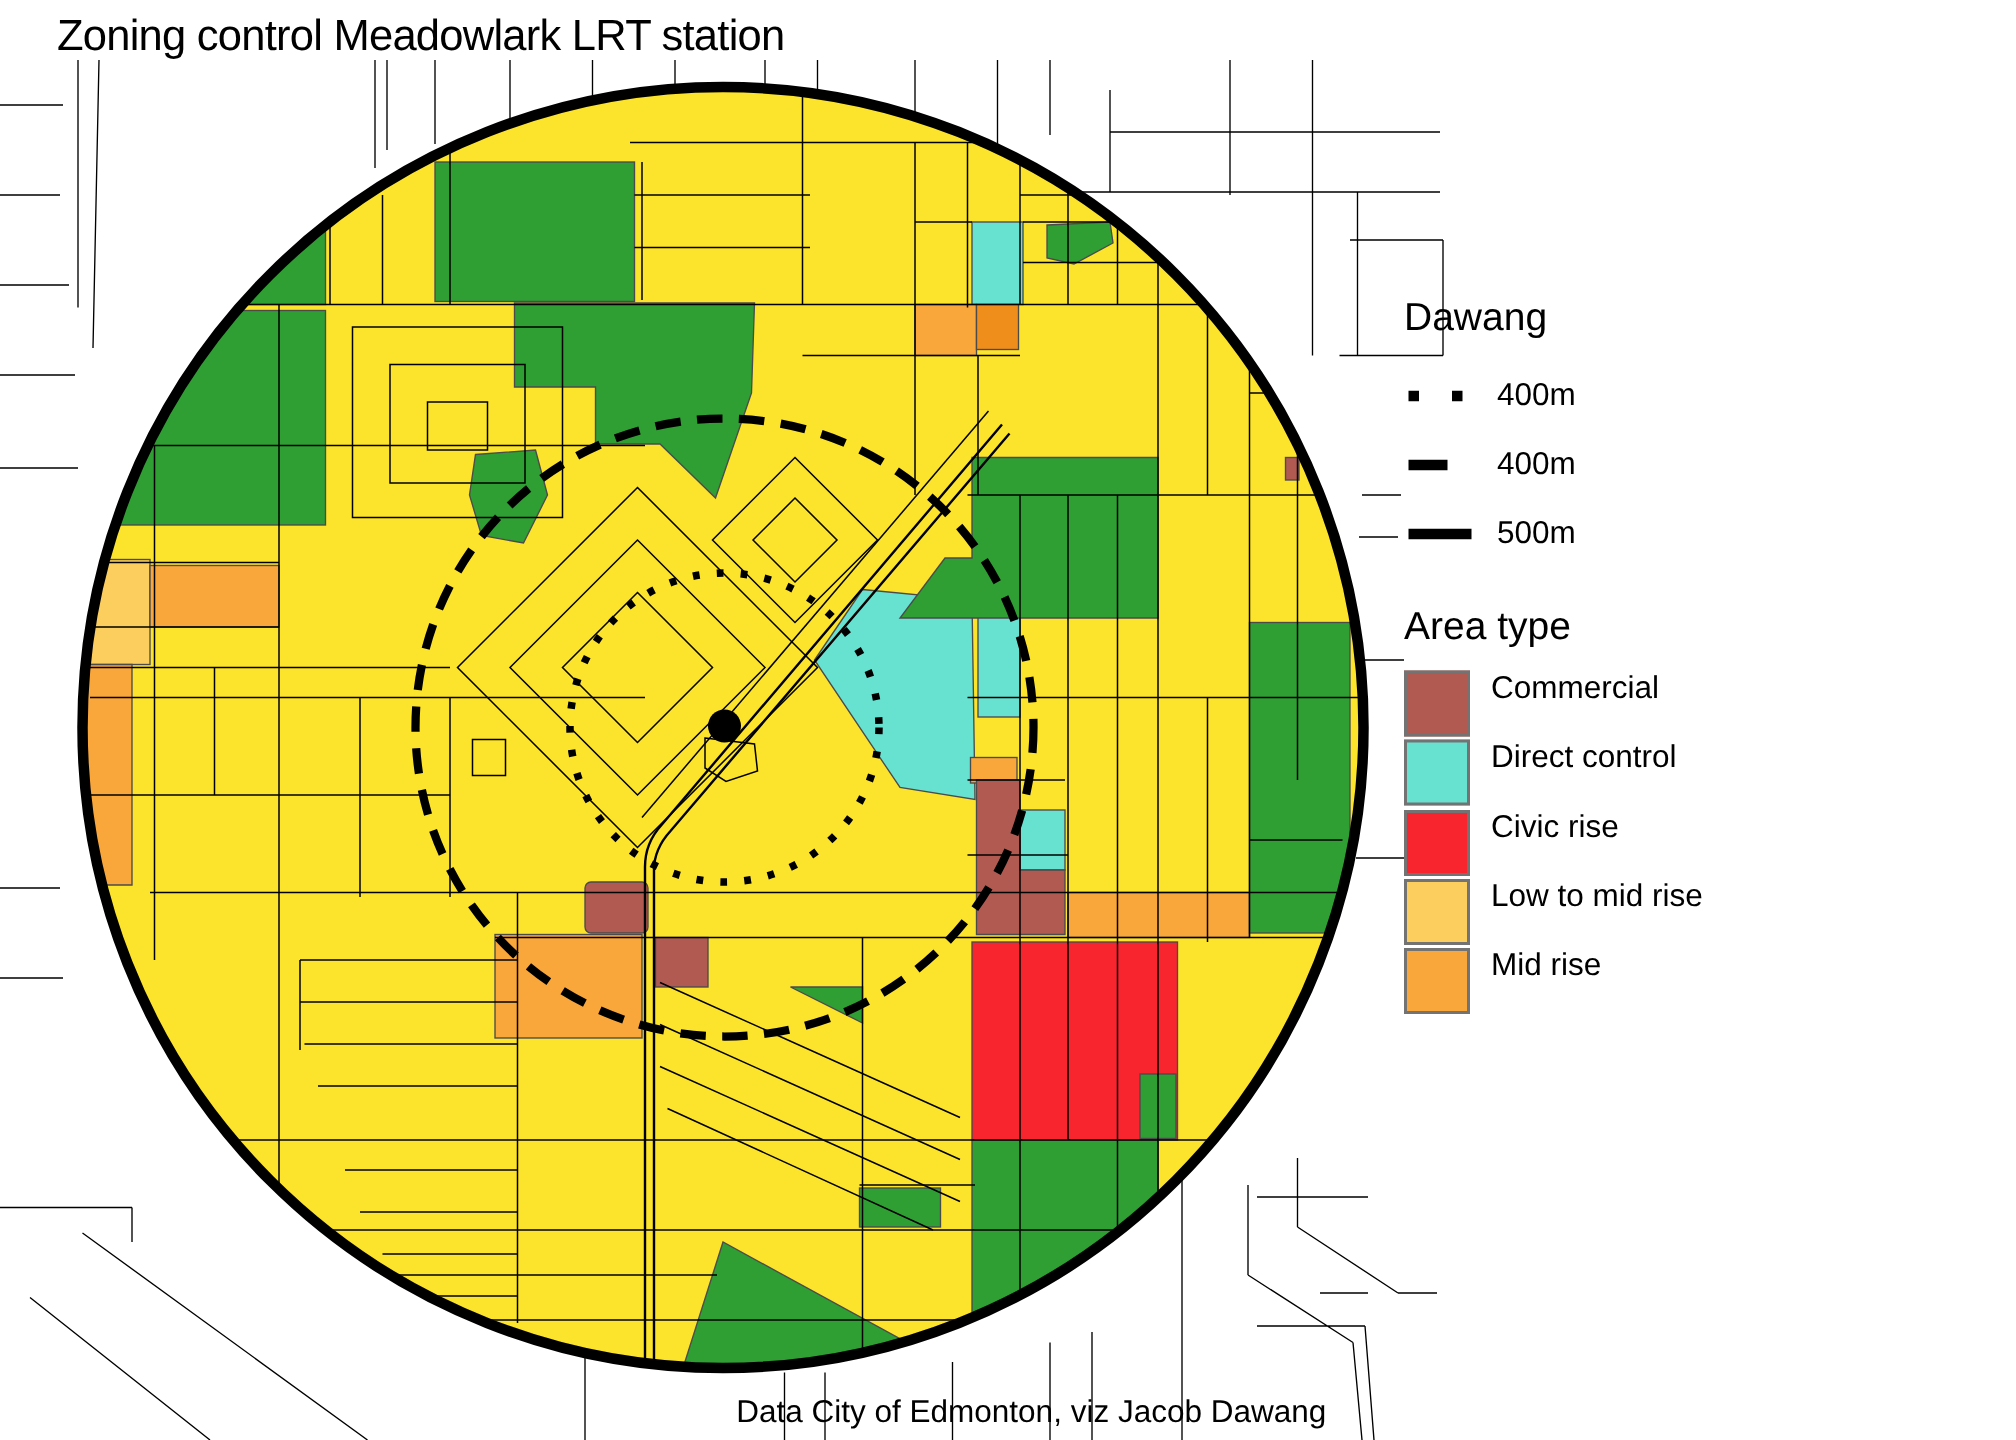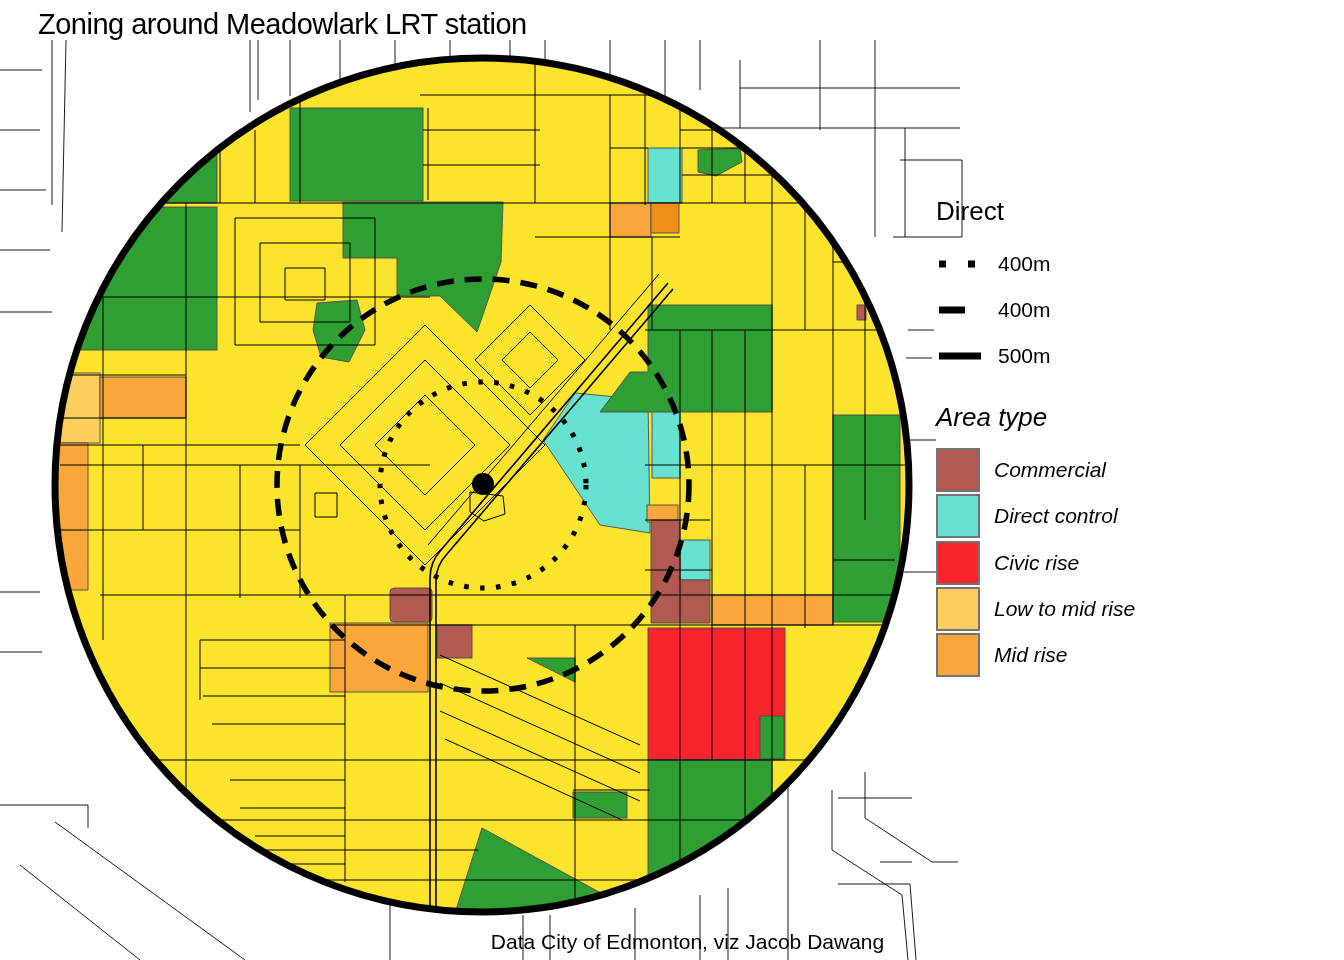--- a/index.html
+++ b/index.html
@@ -6,28 +6,28 @@
   body{width:1344px;height:960px;position:relative;overflow:hidden;
        font-family:"Liberation Sans","DejaVu Sans",sans-serif;color:#000;}
   #stage{position:absolute;inset:0;width:1344px;height:960px;}
   #map-svg{position:absolute;left:0;top:0;}
   .title{position:absolute;left:38px;top:8px;font-size:29px;letter-spacing:-0.5px;white-space:nowrap;}
   .caption{position:absolute;left:0;right:0;top:930px;text-align:center;font-size:21px;margin-left:31px;}
   
   .legend{position:absolute;left:936px;width:400px;}
   .legend-title{font-size:26px;margin:0 0 14px 0;white-space:nowrap;}
   #legend-radius{top:196px;}
-  #legend-area{top:402px;font-style:italic;}
+  #legend-area{top:402px;}
   .r-row{display:flex;align-items:center;height:46px;}
   .r-sample{width:56px;height:12px;flex:0 0 56px;margin-right:6px;}
   .r-label{font-size:21px;margin-left:0px;white-space:nowrap;}
   .ls line{stroke:#000;stroke-width:7;}
   .ls-dotted line{stroke-dasharray:7 22;}
   .ls-dashed line{stroke-dasharray:26 70;}
-  .a-row{display:flex;align-items:center;height:46.3px;}
+  .a-row{display:flex;height:46.3px;}
   .swatch{width:44px;height:44px;flex:0 0 44px;border:2px solid #737373;box-sizing:border-box;margin-right:14px;}
   .a-label{font-size:21px;white-space:nowrap;}
   
   .street{stroke:var(--m-street,#000);stroke-width:1;fill:none;}
   .street-out{stroke:var(--m-street,#000);stroke-width:0.9;fill:none;}
   .rail{stroke:var(--m-street,#000);stroke-width:1.6;fill:none;}
   .zone{stroke:#4b4b4b;stroke-width:0.9;}
   .ring{fill:none;stroke:var(--m-ring,#000);}
 </style>
 </head>
@@ -136,24 +136,24 @@
 
   <g>
     <circle class="ring" cx="483" cy="485" r="103" stroke-width="5" stroke-dasharray="4.5 11.5"></circle>
     <circle class="ring" cx="483" cy="485" r="206" stroke-width="5.5" stroke-dasharray="17 11"></circle>
     <circle class="ring" cx="482" cy="485" r="427" stroke-width="7"></circle>
   </g>
 
   <circle cx="483" cy="484" r="11" fill="var(--m-station,#000)"></circle>
 </svg>
 
-<div class="title">Zoning around Meadowlark LRT station</div>
+<div class="title">Zoning control Meadowlark LRT station</div>
 
 <div class="legend" id="legend-radius">
-  <div class="legend-title">Direct</div>
+  <div class="legend-title">Dawang</div>
   <div class="r-row">
     <svg class="r-sample ls ls-dotted" width="56" height="12">
           <line x1="3" y1="6" x2="56" y2="6"></line>
         </svg>
     <span class="r-label">400m</span>
   </div>
   <div class="r-row">
     <svg class="r-sample ls ls-dashed" width="56" height="12">
           <line x1="3" y1="6" x2="56" y2="6"></line>
         </svg>

